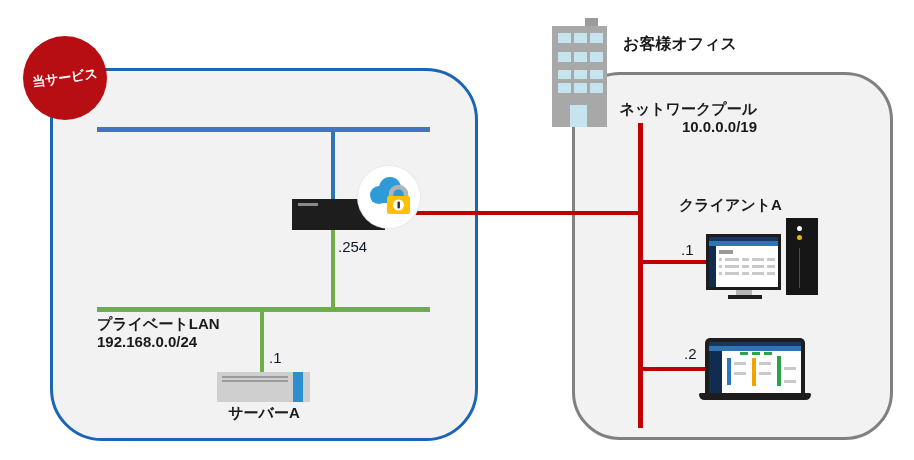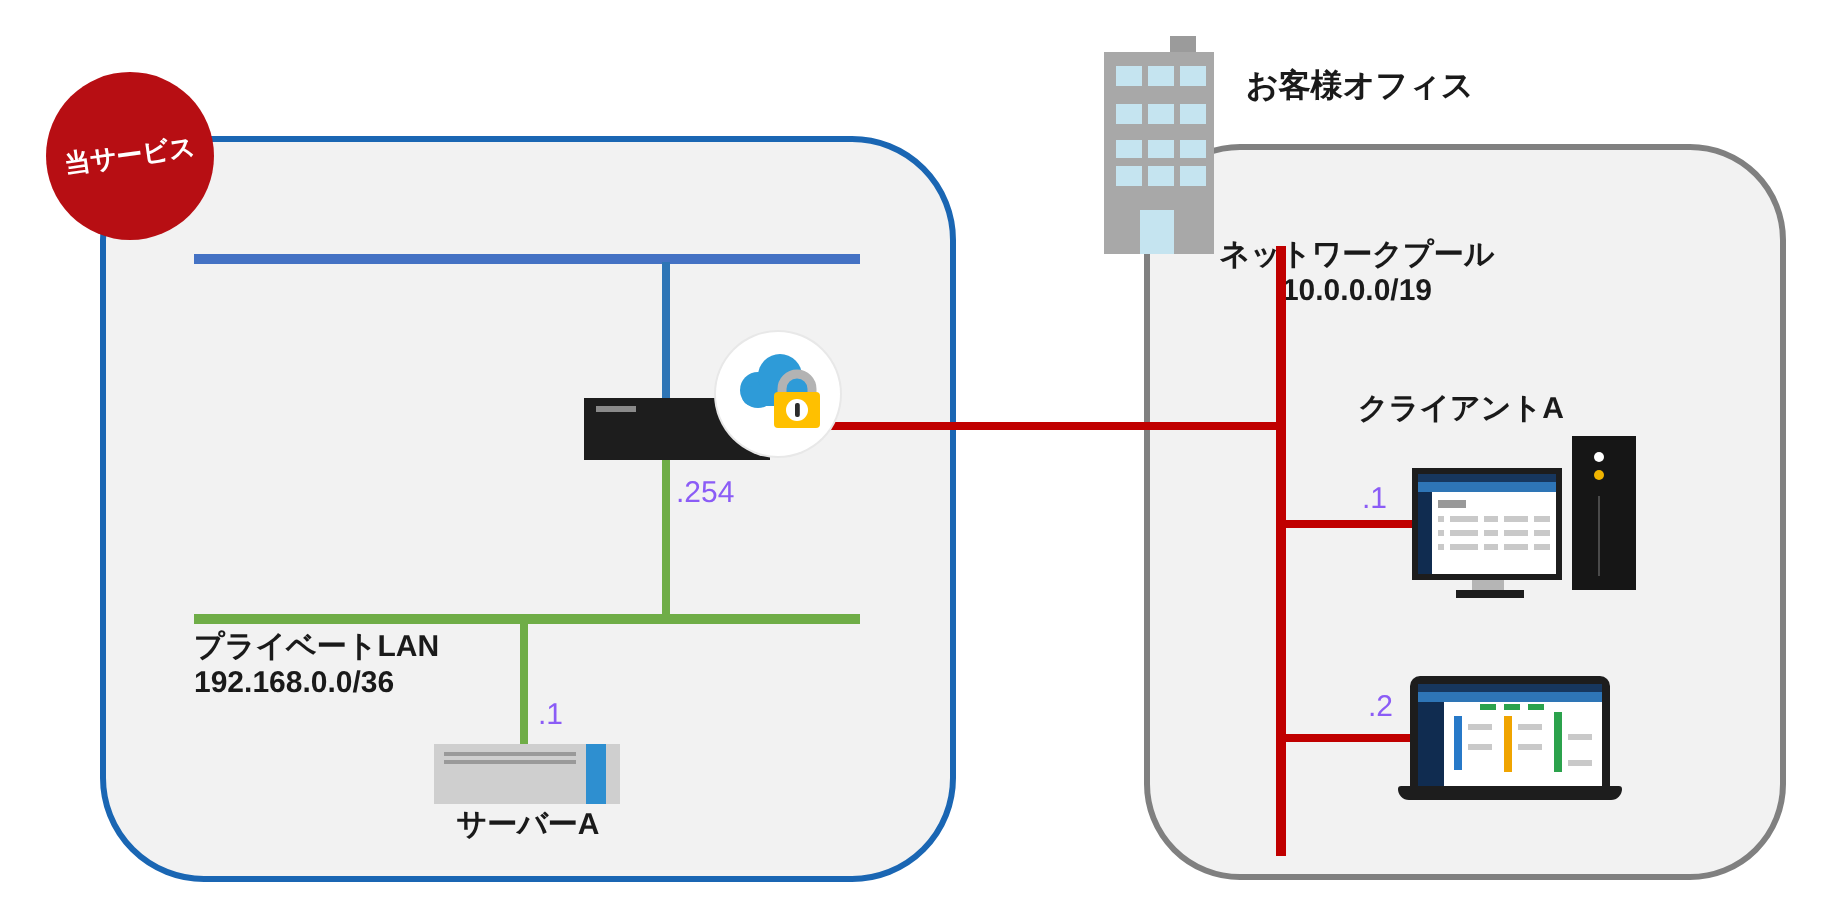--- a/index.html
+++ b/index.html
@@ -24,28 +24,28 @@
   .drop-grn1  { left:331px; top:229px; width:4px;  height:79px; background:#6fad47; }
   .bus-green  { left:97px;  top:307px; width:333px; height:5px; background:#6fad47; }
   .drop-grn2  { left:260px; top:311px; width:4px;  height:61px; background:#6fad47; }
   .link-main  { left:412px; top:211px; width:231px; height:4px; background:#c00000; z-index:6; }
   .pool-trunk { left:638px; top:123px; width:5px; height:305px; background:#c00000; z-index:5; }
   .branch-1   { left:643px; top:260px; width:64px; height:4px; background:#c00000; z-index:5; }
   .branch-2   { left:643px; top:367px; width:63px; height:4px; background:#c00000; z-index:5; }
 
   
   .lbl { font-weight:bold; font-size:15px; line-height:18px; color:#1a1a1a; white-space:nowrap; }
-  .ip  { font-size:15px; color:#8b5cf6; white-space:nowrap; }
+  .ip  { font-size:15px; color:#0f172a; white-space:nowrap; }
   .t-global  { left:97px;  top:137px; }
   .t-private { left:97px;  top:315px; }
   .t-254 { left:338px; top:238px; }
   .t-srv1 { left:269px; top:349px; }
   .t-server { left:218px; top:404px; width:92px; text-align:center; }
   .t-office { left:623px; top:35px; font-size:16px; }
-  .t-pool { left:600px; top:100px; width:157px; text-align:center;margin-top:19px; }
+  .t-pool { left:600px; top:100px; width:157px; text-align:right; }
   .t-cli  { left:679px; top:196px; }
   .t-ip1  { left:681px; top:241px; }
   .t-ip2  { left:684px; top:345px; }
 
   
   .router { left:292px; top:199px; width:93px; height:31px; background:#1d1d1d; z-index:4; }
   .router .vent { position:absolute; left:6px; top:4px; width:20px; height:3px; background:#8a8a8a; }
   .cloudlock { left:358px; top:166px; width:62px; height:62px; border-radius:50%; background:#fff;
                z-index:7; box-shadow:0 0 0 1px #e8e8e8; }
 
@@ -123,21 +123,21 @@
         <rect x="39.5" y="35.5" width="2.4" height="7" rx="1" fill="#2b2b2b"></rect>
       </g>
     </svg>
   </div>
   <div class="abs ip t-254">.254</div>
 
   <div class="abs drop-grn1"></div>
   <div class="abs bus-green"></div>
   <div class="abs lbl t-private">
     <div>プライベートLAN</div>
-    <div>192.168.0.0/36</div>
+    <div>192.168.0.0/24</div>
   </div>
   <div class="abs drop-grn2"></div>
   <div class="abs ip t-srv1">.1</div>
 
   <div class="abs server">
     <span class="l1"></span>
     <span class="l2"></span>
     <span class="stripe"></span>
   </div>
   <div class="abs lbl t-server">サーバーA</div>

